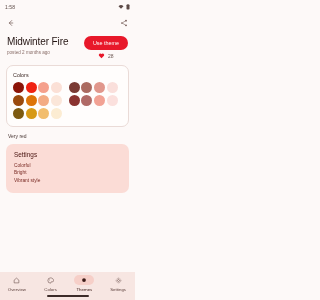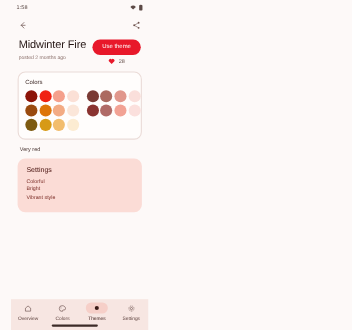--- a/index.html
+++ b/index.html
@@ -2,21 +2,21 @@
 <html><head>
 <meta charset="utf-8">
 <style>
   * { box-sizing: border-box; margin: 0; padding: 0; }
   html, body {
     width: 135px; height: 300px;
     font-family: "Liberation Sans", sans-serif;
     background: #fdf9f8;
     overflow: hidden;
   }
-  .phone { position: relative; width: 135px; height: 300px; background: #fdf9f8; display: flex; flex-direction: column; padding-left: 10px; }
+  .phone { position: relative; width: 135px; height: 300px; background: #fdf9f8; display: flex; flex-direction: column; }
 
   
   .statusbar {
     height: 14px; flex: 0 0 14px;
     display: flex; align-items: center; justify-content: space-between;
     padding: 0 5px;
     font-size: 5px; color: #5c4a46; letter-spacing: .1px;
   }
   .status-right { display: flex; align-items: center; gap: 2px; }
   .sb-ico { display: block; }

